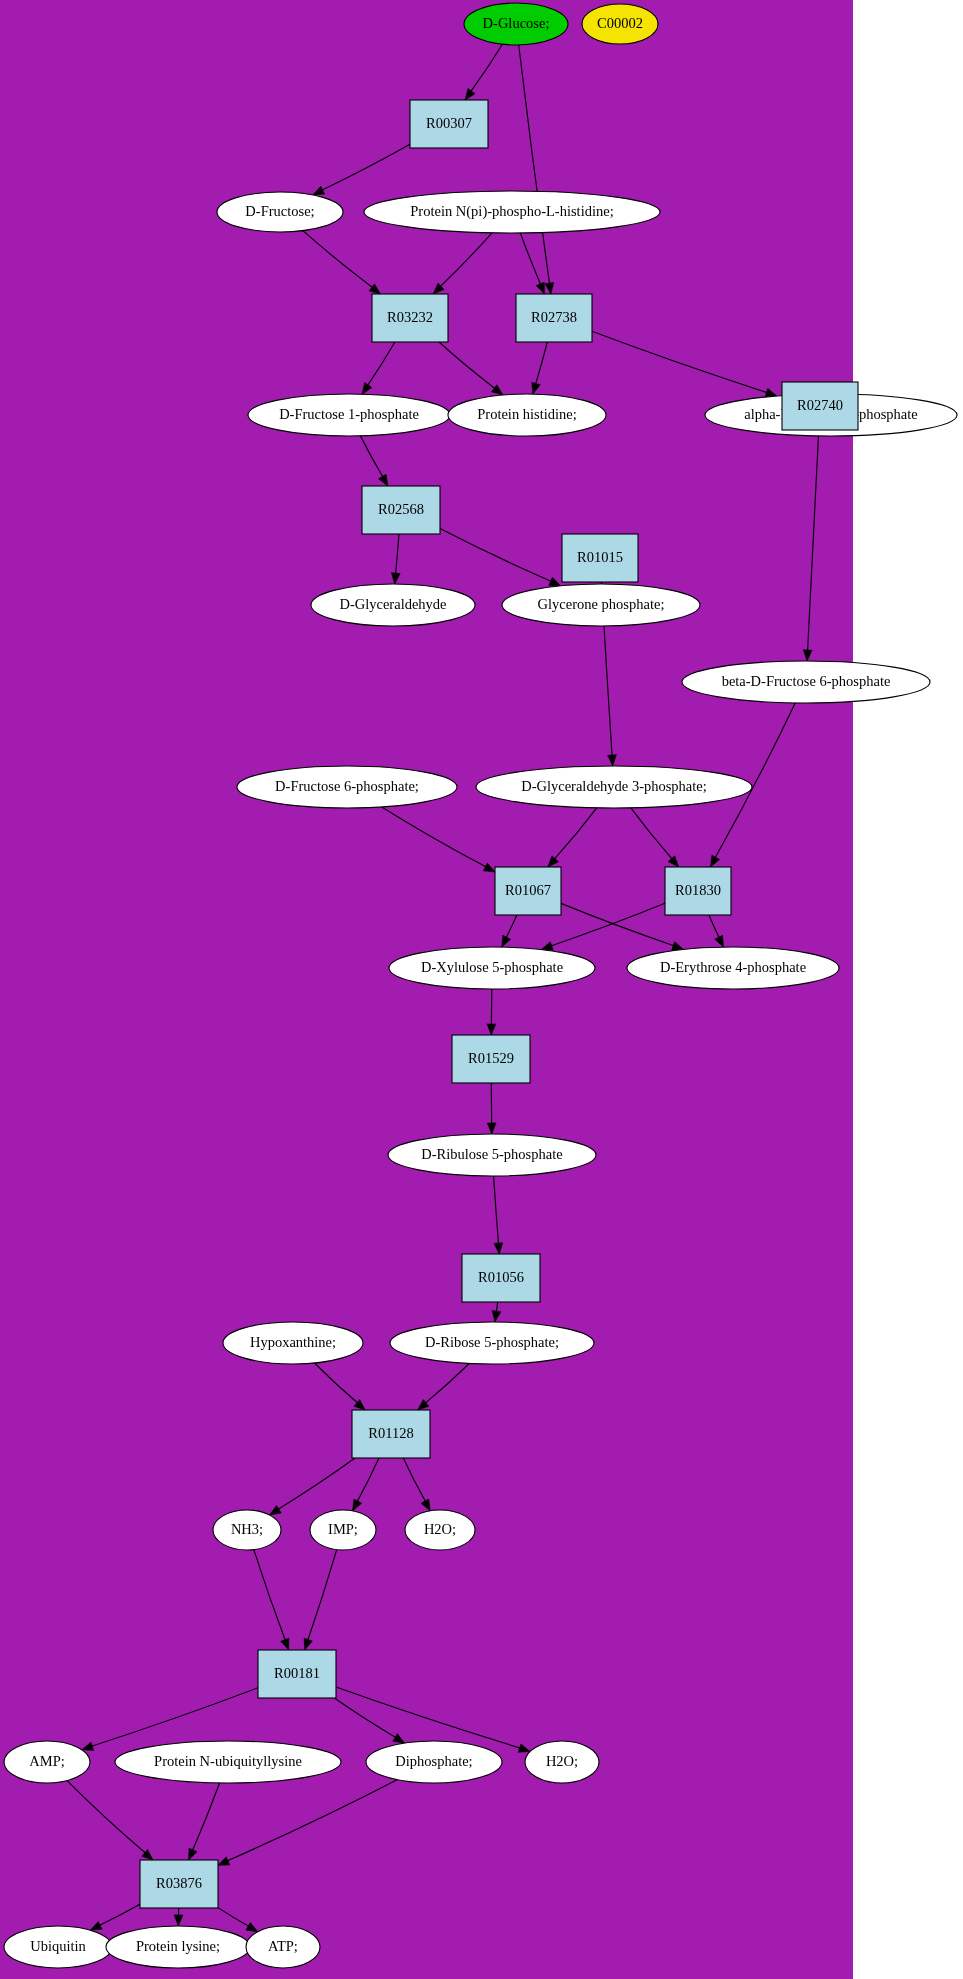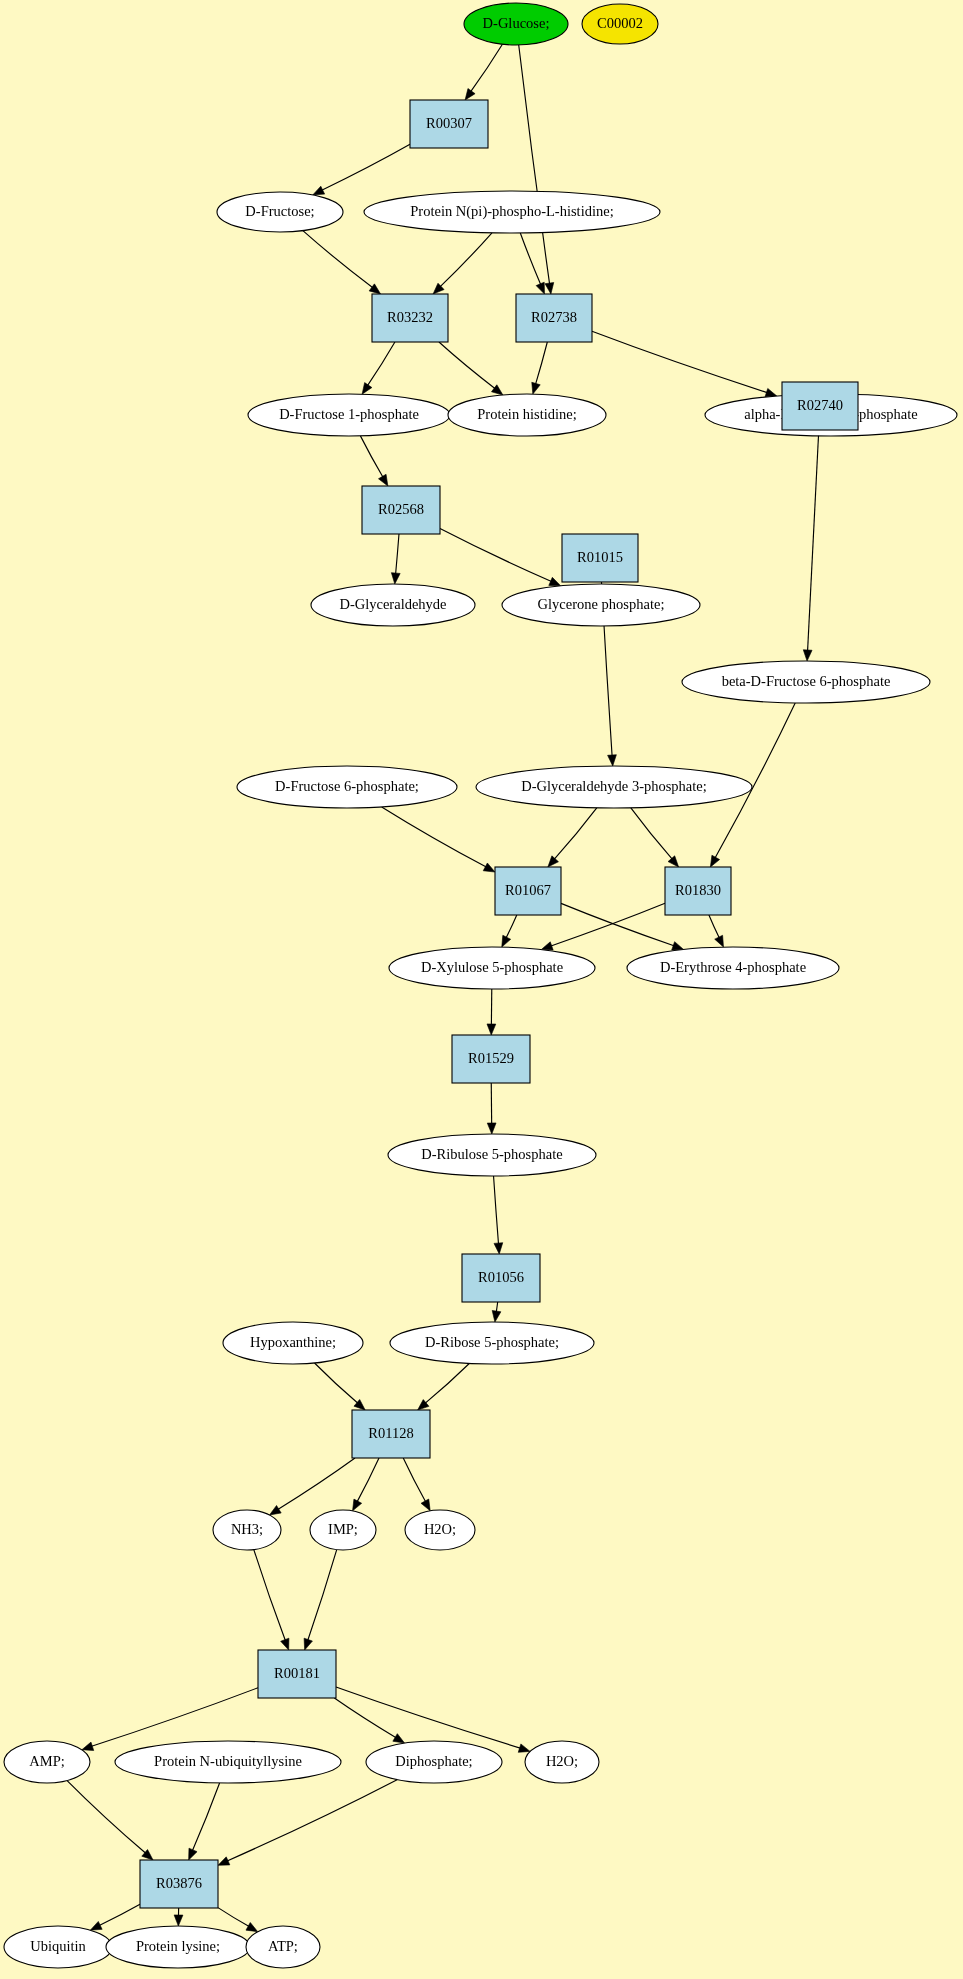--- a/index.html
+++ b/index.html
@@ -2,23 +2,23 @@
 <html><head>
 <meta charset="utf-8">
 <style>
   html, body {
     margin: 0;
     padding: 0;
     background: #ffffff;
   }
   #canvas {
     position: relative;
-    width: 963px;
+    width: 853px;
     height: 1979px;
-    background: #fef9c3;
+    background: #a21caf;
     font-family: "Liberation Serif", "DejaVu Serif", serif;
   }
   svg#graph {
     display: block;
     width: 963px;
     height: 1979px;
   }
   .node-shape {
     stroke: #000000;
     stroke-width: 1.1;

